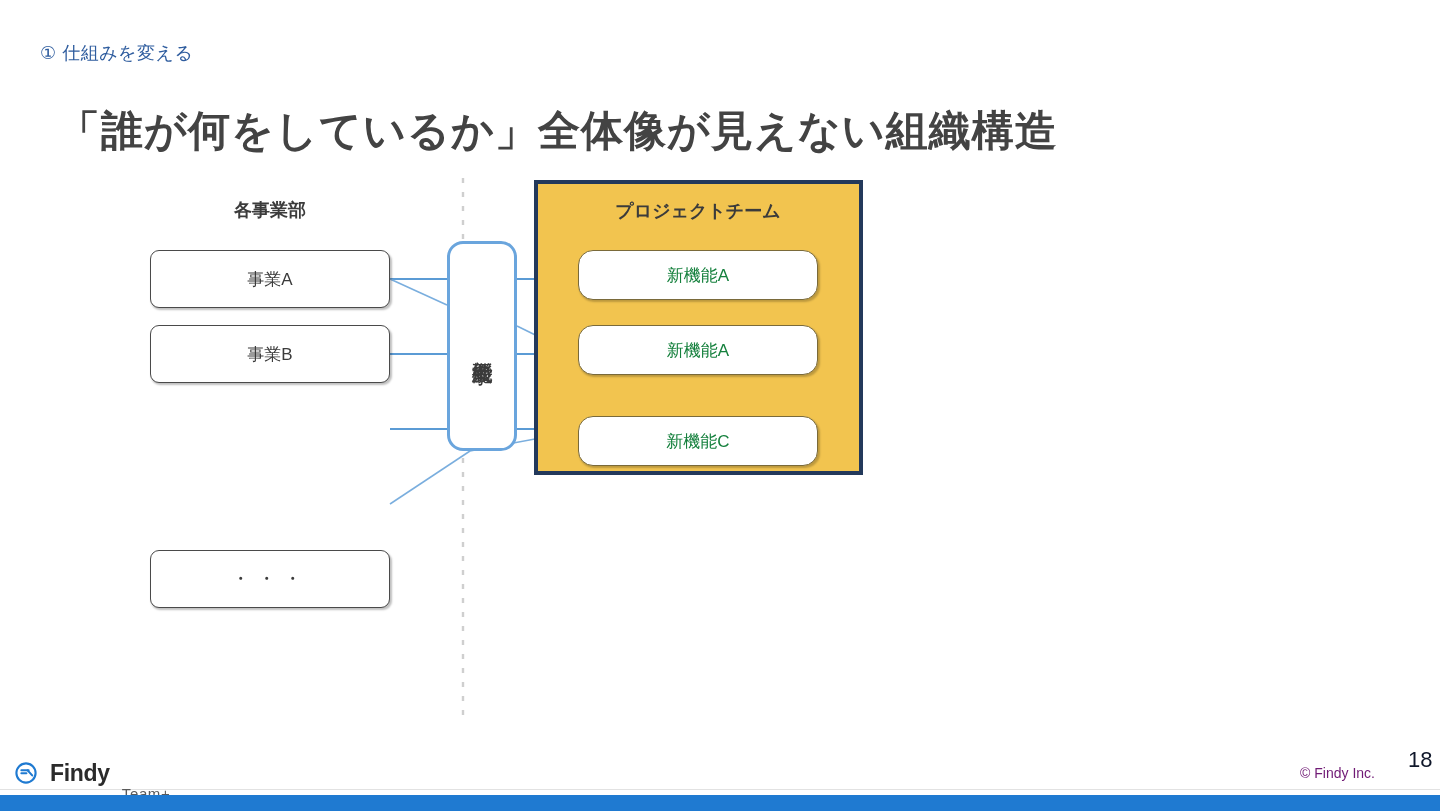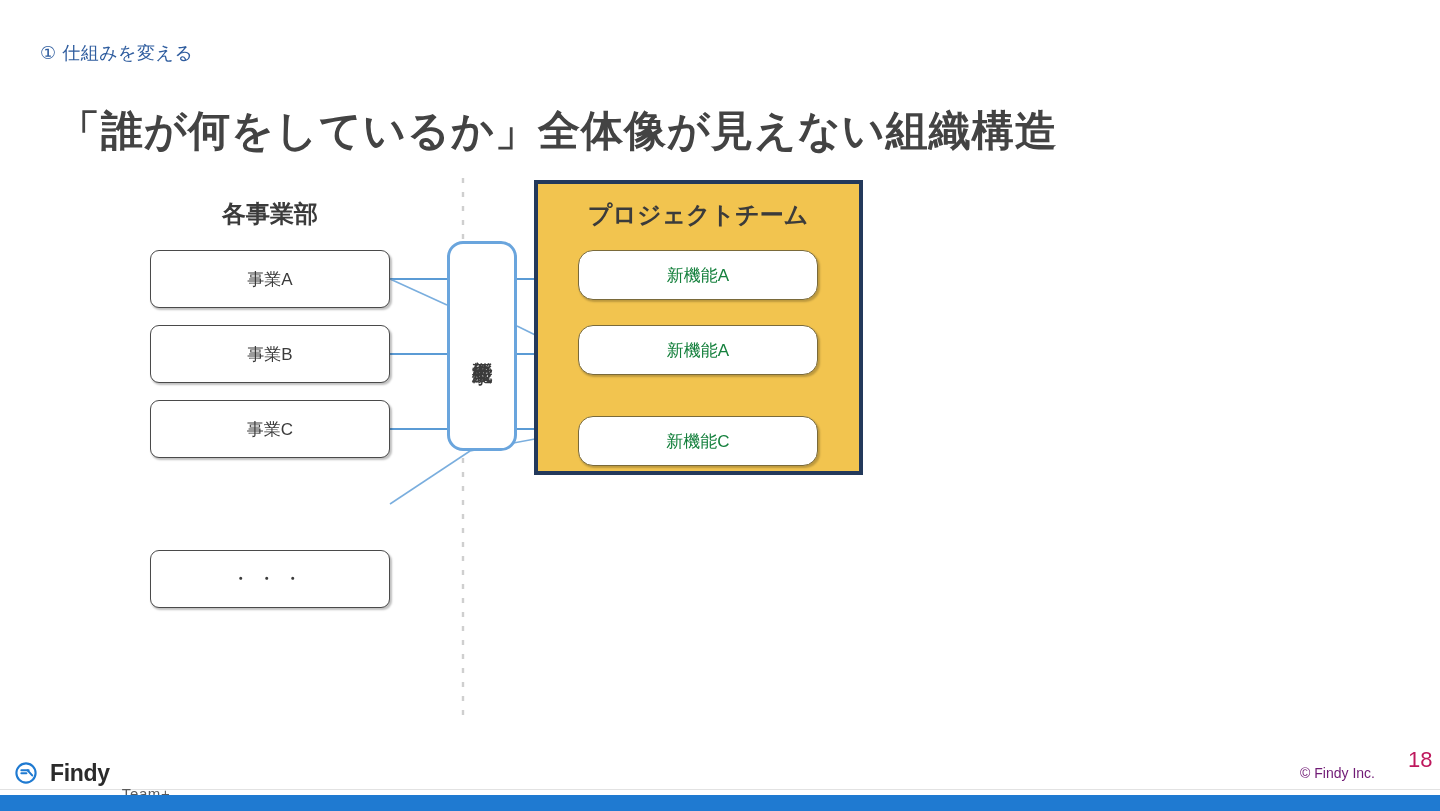--- a/index.html
+++ b/index.html
@@ -52,21 +52,21 @@
     position: absolute;
     left: 0;
     top: 0;
     width: 1440px;
     height: 760px;
     pointer-events: none;
   }
 
   .col-heading {
     position: absolute;
-    font-size: 24px;
+    font-size: 18px;
     font-weight: bold;
     color: #3b3b3b;
     text-align: center;
     white-space: nowrap;
   }
   #heading-left  { left: 150px; top: 198px; width: 240px; }
   #heading-right { left: 578px; top: 199px; width: 240px; }
 
   
   .unit-box {
@@ -196,21 +196,21 @@
     color: #701a75;
     white-space: nowrap;
   }
   .page-number {
     position: absolute;
     left: 1408px;
     top: 748px;
     width: 24px;
     font-size: 22px;
     line-height: 23px;
-    color: #be185d;
+    color: #0f172a;
     text-align: left;
   }
 </style>
 </head>
 <body>
 
 <div class="eyebrow">① 仕組みを変える</div>
 
 <h1 class="slide-title">「誰が何をしているか」全体像が見えない組織構造</h1>
 
@@ -245,23 +245,20 @@
 
   <div class="project-panel"></div>
 
   <div class="col-heading" id="heading-right">プロジェクトチーム</div>
 
   <div class="unit-box" id="unit-0">
     <span>事業A</span>
   </div>
   <div class="unit-box" id="unit-1">
     <span>事業B</span>
-  </div>
-  <div class="unit-box" id="unit-2">
-    <span>事業C</span>
   </div>
   <div class="unit-box" id="unit-4">
     <span>・・・</span>
   </div>
 
   <div class="req-pill">
     <span class="req-pill-text">新機能要求</span>
   </div>
 
   <div class="feature-box" id="feature-0">

